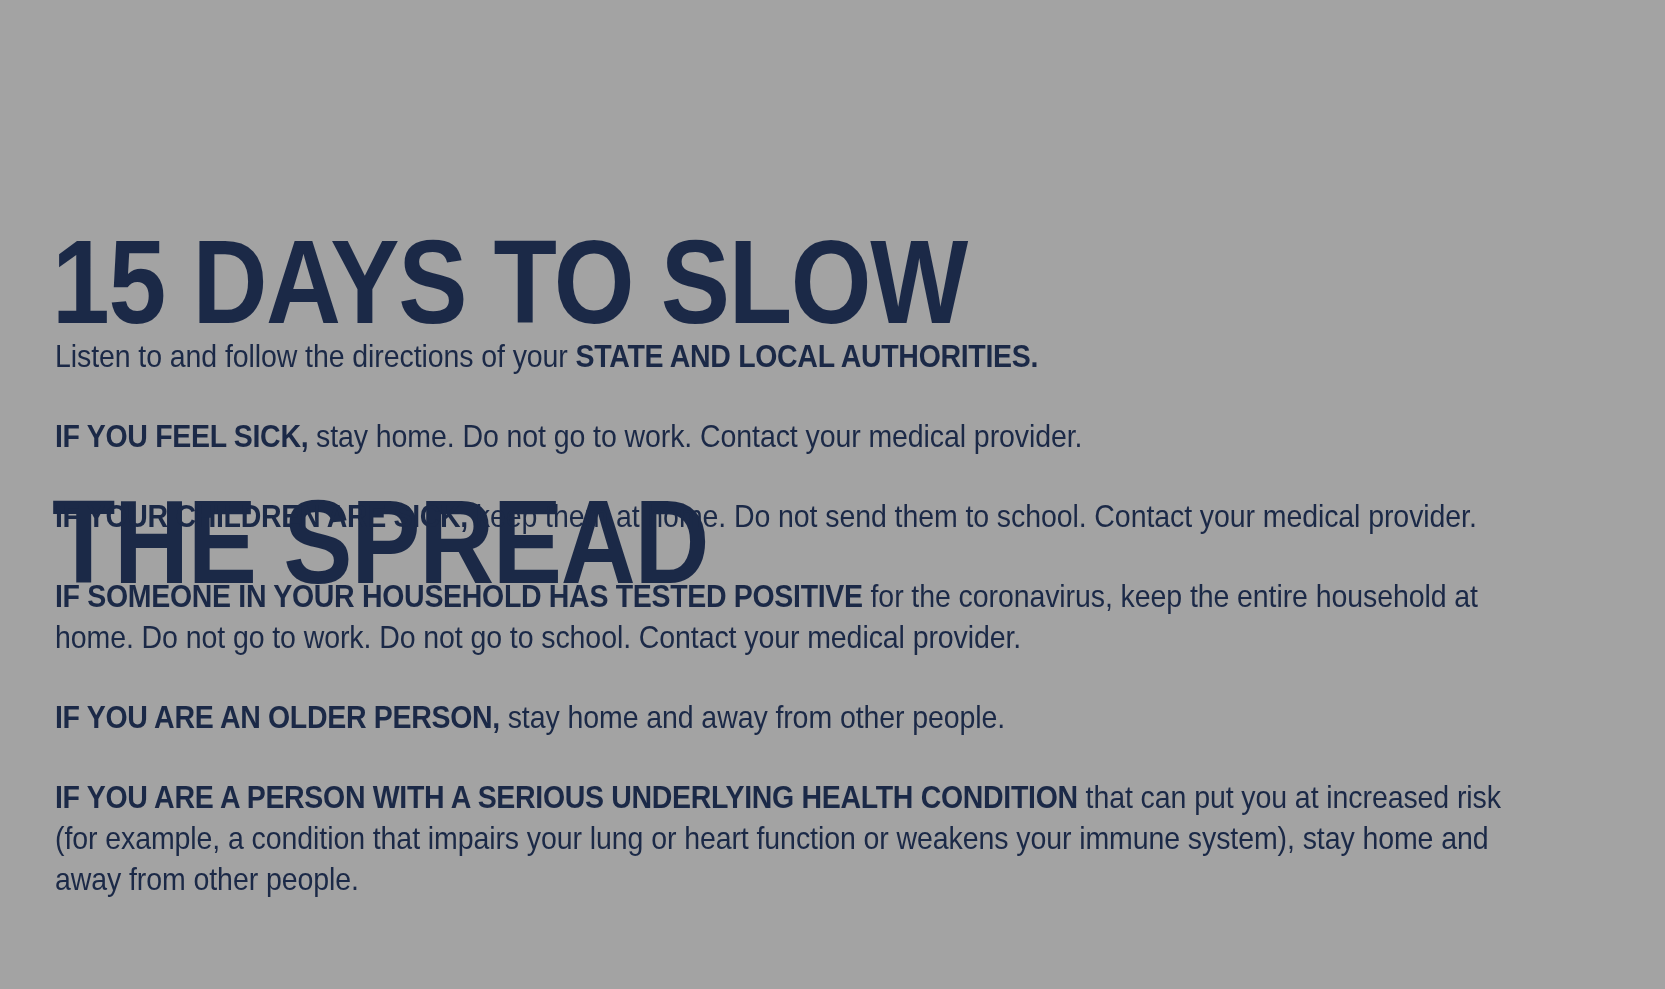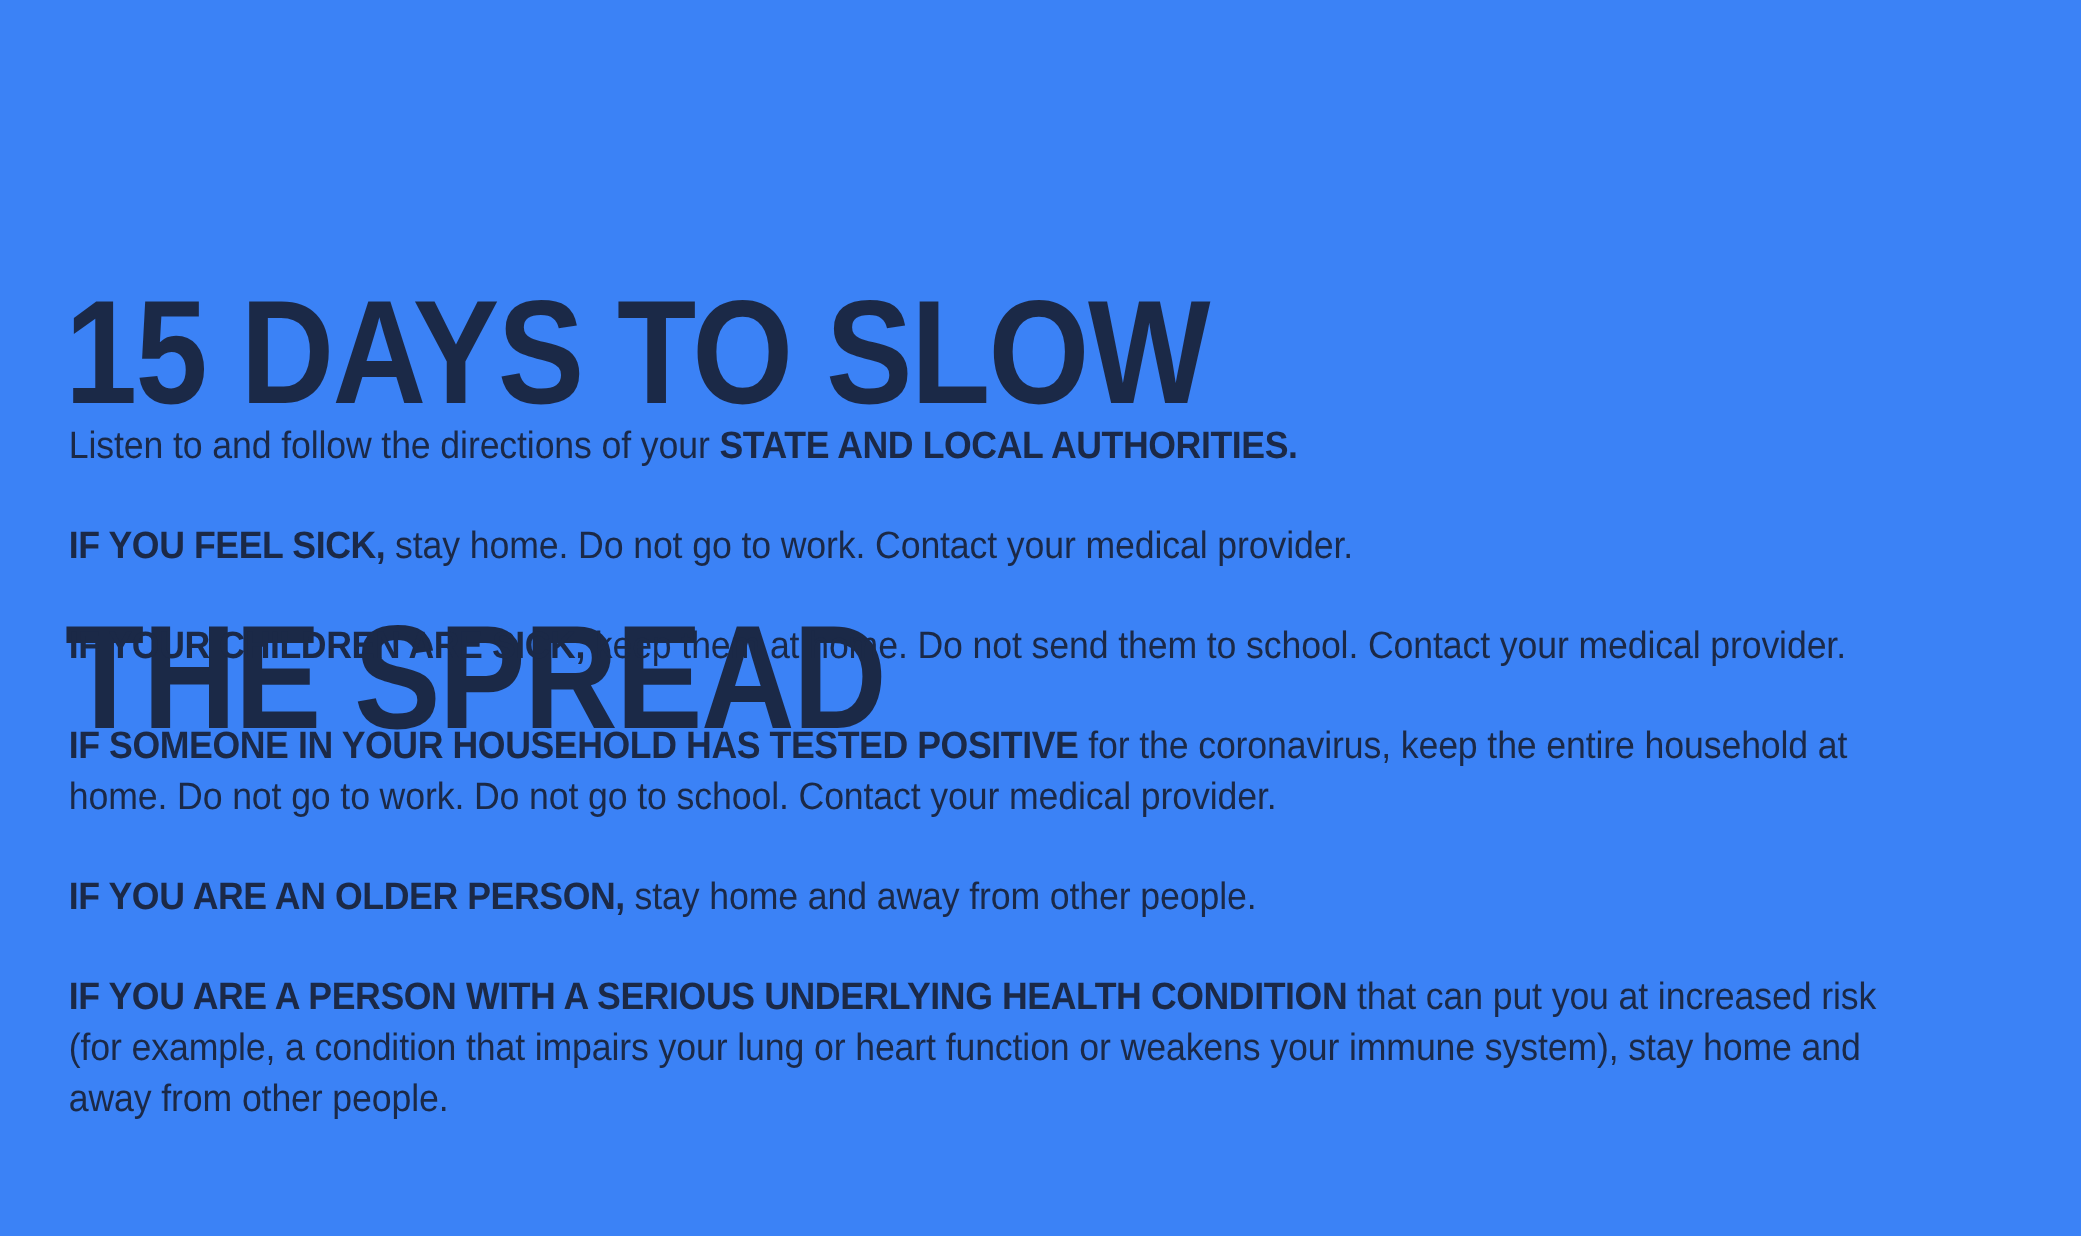--- a/index.html
+++ b/index.html
@@ -10,21 +10,21 @@
     width: 1665px;
     height: 989px;
     background: #fdfdfc;
     font-family: "Liberation Sans", sans-serif;
     overflow: hidden;
   }
   .poster {
     position: relative;
     width: 1665px;
     height: 989px;
-    background: #3b82f6;
+    background: #a3a3a3;
     box-sizing: border-box;
     padding: 0;
   }
   .headline {
     position: absolute;
     left: 52px;
     top: 8px;
     width: 1560px;
     color: #1b2947;
     font-family: "Liberation Sans", sans-serif;

